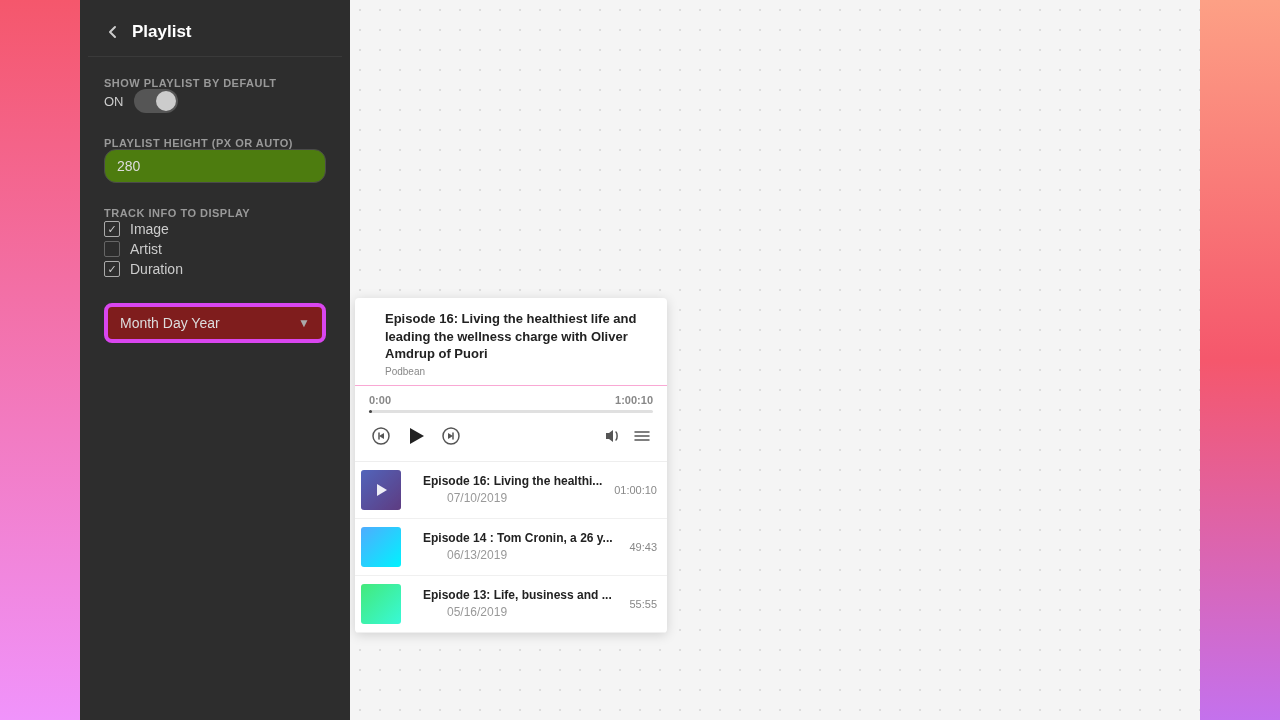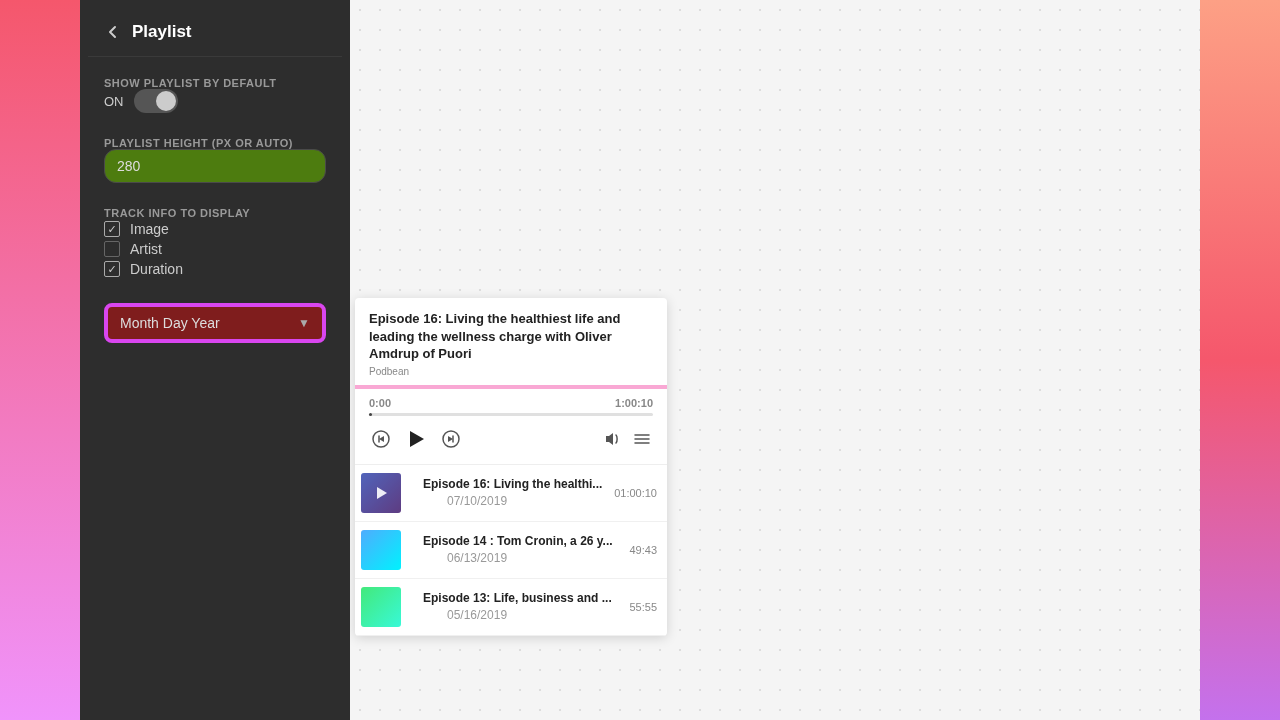--- a/index.html
+++ b/index.html
@@ -193,22 +193,22 @@
       top: 298px;
       left: 5px;
       width: 312px;
       background: #fff;
       border-radius: 4px;
       box-shadow: 0 2px 12px rgba(0,0,0,0.15);
       overflow: hidden;
     }
 
     .player-header {
-      padding: 12px 14px 8px;
-      border-bottom: 4px solid #f9a8d4;
+      padding: 12px 30px 8px;
+      border-bottom: 1px solid #f9a8d4;
     }
 
     .player-episode-title {
       font-size: 13px;
       font-weight: 700;
       color: #222;
       line-height: 1.35;
       margin-bottom: 3px;
     }
 

